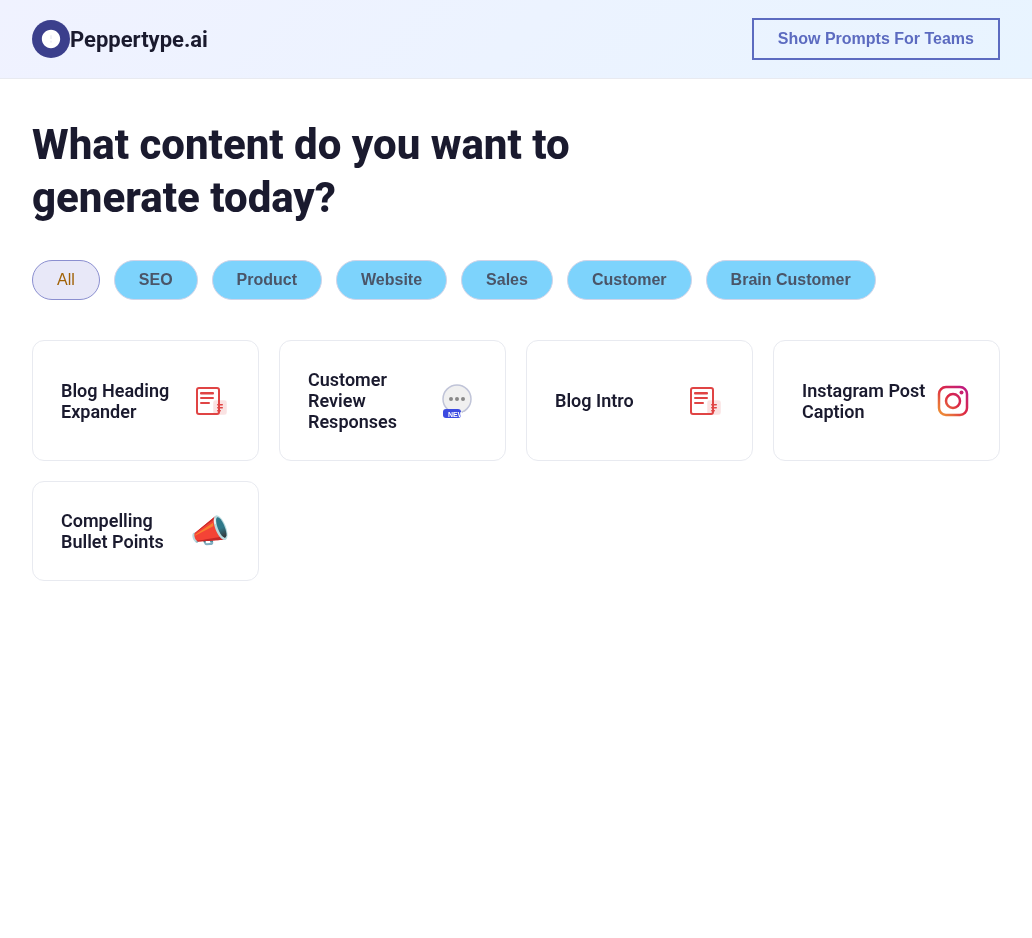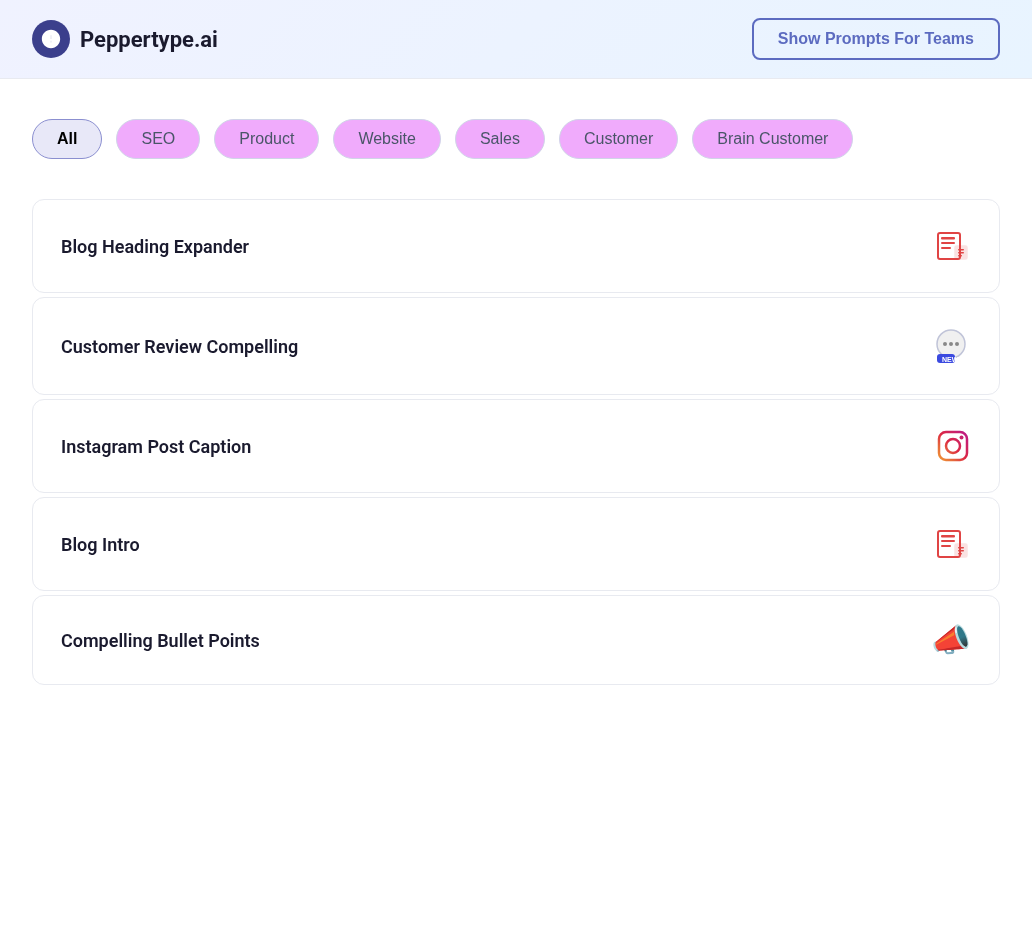--- a/index.html
+++ b/index.html
@@ -21,21 +21,20 @@
       padding: 18px 32px;
       display: flex;
       align-items: center;
       justify-content: space-between;
       border-bottom: 1px solid #e8eaf0;
     }
 
     .logo-area {
       display: flex;
       align-items: center;
-      gap: 10px;
     }
 
     .logo-icon {
       width: 38px;
       height: 38px;
       background: #3b3f8c;
       border-radius: 50%;
       display: flex;
       align-items: center;
       justify-content: center;
@@ -48,21 +47,21 @@
     }
 
     .logo-text {
       font-size: 22px;
       font-weight: 700;
       color: #1a1a2e;
     }
 
     .show-prompts-btn {
       border: 2px solid #5c6bc0;
-      border-radius: 8px;
+      border-radius: 0;
       padding: 10px 24px;
       background: transparent;
       color: #5c6bc0;
       font-size: 16px;
       font-weight: 600;
       cursor: pointer;
       white-space: nowrap;
     }
 
     
@@ -85,40 +84,40 @@
       display: flex;
       gap: 14px;
       margin-bottom: 40px;
       flex-wrap: wrap;
     }
 
     .pill {
       padding: 10px 24px;
       border-radius: 50px;
       border: 1.5px solid #d0d4e8;
-      background: #f0abfc;
+      background: #7dd3fc;
       color: #4a5568;
       font-size: 16px;
-      font-weight: 400;
+      font-weight: 700;
       cursor: pointer;
       transition: all 0.15s;
     }
 
     .pill.active {
       background: #e8e8f8;
       border-color: #8b8fd0;
-      color: #000000;
-      font-weight: 700;
+      color: #a16207;
+      font-weight: 400;
     }
 
     
     .cards-grid {
       display: grid;
-      grid-template-columns: 1fr;
-      gap: 4px;
+      grid-template-columns: 1fr 1fr 1fr 1fr;
+      gap: 20px;
     }
 
     .card {
       border: 1.5px solid #e8eaf0;
       border-radius: 12px;
       padding: 28px 28px;
       display: flex;
       align-items: center;
       justify-content: space-between;
       background: #ffffff;
@@ -161,20 +160,21 @@
         <path d="M12 2C6.48 2 2 6.48 2 12s4.48 10 10 10 10-4.48 10-10S17.52 2 12 2zm-1 14H9V8h2v8zm4 0h-2V8h2v8z" fill="white"></path>
         <path d="M12 3C7 3 3 7 3 12s4 9 9 9 9-4 9-9-4-9-9-9zm1 13h-2v-2h2v2zm0-4h-2V7h2v5z" fill="white"></path>
       </svg>
     </div>
     <span class="logo-text">Peppertype.ai</span>
   </div>
   <button class="show-prompts-btn">Show Prompts For Teams</button>
 </header>
 
 <main class="main">
+  <h1 class="page-title">What content do you want to generate today?</h1>
 
   <div class="filter-pills">
     <button class="pill active">All</button>
     <button class="pill">SEO</button>
     <button class="pill">Product</button>
     <button class="pill">Website</button>
     <button class="pill">Sales</button>
     <button class="pill">Customer</button>
     <button class="pill">Brain Customer</button>
   </div>
@@ -192,29 +192,45 @@
           <rect x="20" y="18" width="12" height="13" rx="1.5" fill="#e04444" opacity="0.15" stroke="#e04444" stroke-width="1.5"></rect>
           <rect x="23" y="21" width="6" height="1.5" rx="0.75" fill="#e04444"></rect>
           <rect x="23" y="24" width="6" height="1.5" rx="0.75" fill="#e04444"></rect>
           <rect x="23" y="27" width="4" height="1.5" rx="0.75" fill="#e04444"></rect>
         </svg>
       </div>
     </div>
 
 
     <div class="card">
-      <span class="card-label">Customer Review Compelling</span>
+      <span class="card-label">Customer Review Responses</span>
       <div class="card-icon-wrapper">
         <svg width="40" height="40" viewBox="0 0 40 40" fill="none" xmlns="http://www.w3.org/2000/svg">
           <circle cx="20" cy="18" r="14" fill="#f0f0f0" stroke="#c0c4d8" stroke-width="1.5"></circle>
           <circle cx="14" cy="18" r="2" fill="#888"></circle>
           <circle cx="20" cy="18" r="2" fill="#888"></circle>
           <circle cx="26" cy="18" r="2" fill="#888"></circle>
           <rect x="6" y="28" width="18" height="9" rx="3" fill="#3b4ae0"></rect>
           <text x="11" y="36" font-family="Arial" font-size="7" font-weight="800" fill="white">NEW</text>
+        </svg>
+      </div>
+    </div>
+
+    <div class="card">
+      <span class="card-label">Blog Intro</span>
+      <div class="card-icon-wrapper">
+        <svg class="blog-icon" viewBox="0 0 36 36" fill="none" xmlns="http://www.w3.org/2000/svg">
+          <rect x="3" y="5" width="22" height="26" rx="2" fill="#fff" stroke="#e04444" stroke-width="2"></rect>
+          <rect x="6" y="9" width="14" height="2.5" rx="1" fill="#e04444"></rect>
+          <rect x="6" y="14" width="14" height="2" rx="1" fill="#e04444"></rect>
+          <rect x="6" y="19" width="10" height="2" rx="1" fill="#e04444"></rect>
+          <rect x="20" y="18" width="12" height="13" rx="1.5" fill="#e04444" opacity="0.15" stroke="#e04444" stroke-width="1.5"></rect>
+          <rect x="23" y="21" width="6" height="1.5" rx="0.75" fill="#e04444"></rect>
+          <rect x="23" y="24" width="6" height="1.5" rx="0.75" fill="#e04444"></rect>
+          <rect x="23" y="27" width="4" height="1.5" rx="0.75" fill="#e04444"></rect>
         </svg>
       </div>
     </div>
 
     <div class="card">
       <span class="card-label">Instagram Post Caption</span>
       <div class="card-icon-wrapper">
         <svg width="36" height="36" viewBox="0 0 36 36" fill="none" xmlns="http://www.w3.org/2000/svg">
           <rect x="4" y="4" width="28" height="28" rx="7" stroke="url(#ig-grad)" stroke-width="2.5" fill="none"></rect>
           <circle cx="18" cy="18" r="7" stroke="url(#ig-grad)" stroke-width="2.5" fill="none"></circle>
@@ -226,36 +242,20 @@
               <stop offset="50%" stop-color="#dc2743"></stop>
               <stop offset="75%" stop-color="#cc2366"></stop>
               <stop offset="100%" stop-color="#bc1888"></stop>
             </linearGradient>
           </defs>
         </svg>
       </div>
     </div>
 
     <div class="card">
-      <span class="card-label">Blog Intro</span>
-      <div class="card-icon-wrapper">
-        <svg class="blog-icon" viewBox="0 0 36 36" fill="none" xmlns="http://www.w3.org/2000/svg">
-          <rect x="3" y="5" width="22" height="26" rx="2" fill="#fff" stroke="#e04444" stroke-width="2"></rect>
-          <rect x="6" y="9" width="14" height="2.5" rx="1" fill="#e04444"></rect>
-          <rect x="6" y="14" width="14" height="2" rx="1" fill="#e04444"></rect>
-          <rect x="6" y="19" width="10" height="2" rx="1" fill="#e04444"></rect>
-          <rect x="20" y="18" width="12" height="13" rx="1.5" fill="#e04444" opacity="0.15" stroke="#e04444" stroke-width="1.5"></rect>
-          <rect x="23" y="21" width="6" height="1.5" rx="0.75" fill="#e04444"></rect>
-          <rect x="23" y="24" width="6" height="1.5" rx="0.75" fill="#e04444"></rect>
-          <rect x="23" y="27" width="4" height="1.5" rx="0.75" fill="#e04444"></rect>
-        </svg>
-      </div>
-    </div>
-
-    <div class="card">
       <span class="card-label">Compelling Bullet Points</span>
       <div class="card-icon-wrapper">
         <span class="card-icon">📣</span>
       </div>
     </div>
 
   </div>
 </main>
 
 </body></html>

